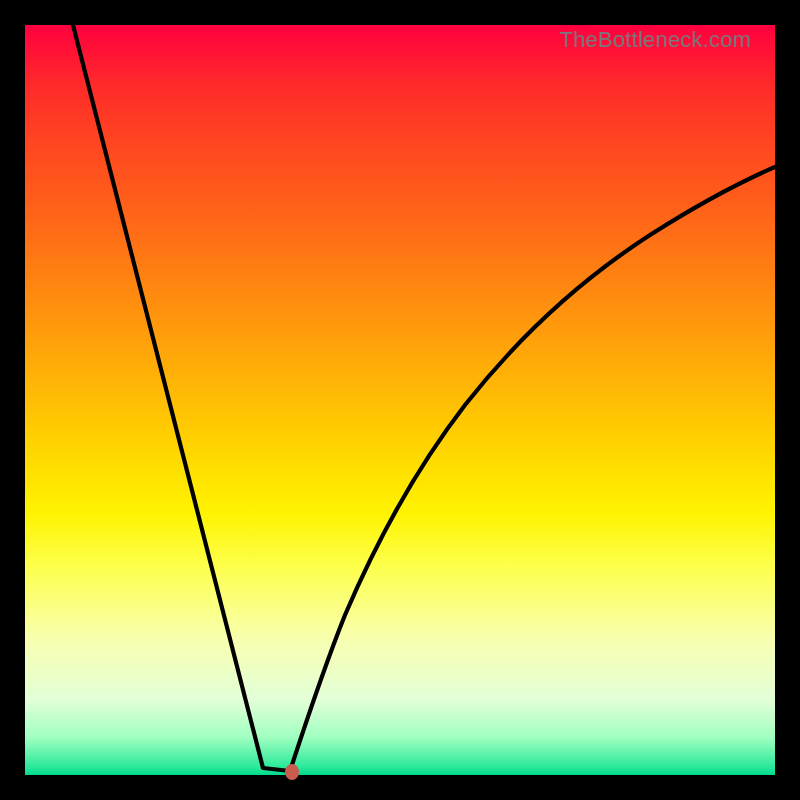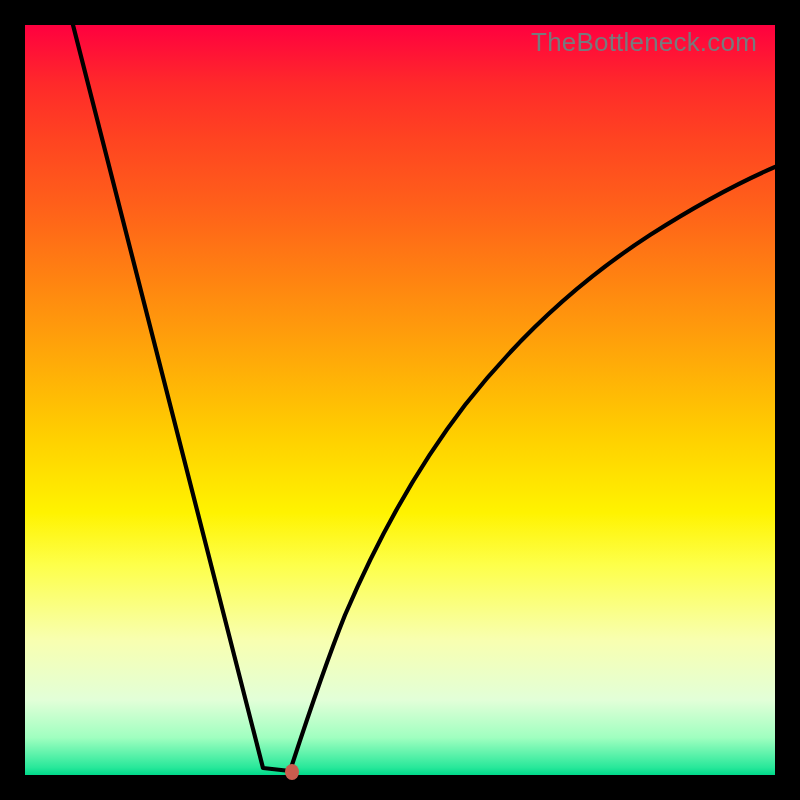--- a/index.html
+++ b/index.html
@@ -35,23 +35,23 @@
       #f8ffb0 82%,
       #e2ffd8 90%,
       #a0ffc0 95%,
       #28e89a 99%,
       #00d98a 100%
     );
   }
   .watermark {
     position: absolute;
     top: 2px;
-    right: 18px;
+    right: 24px;
     font-family: Arial, Helvetica, sans-serif;
-    font-size: 26px;
+    font-size: 22px;
     color: #777a7d;
     letter-spacing: 0.2px;
     user-select: none;
   }
   svg.curve {
     position: absolute;
     left: 0;
     top: 0;
     width: 750px;
     height: 750px;

